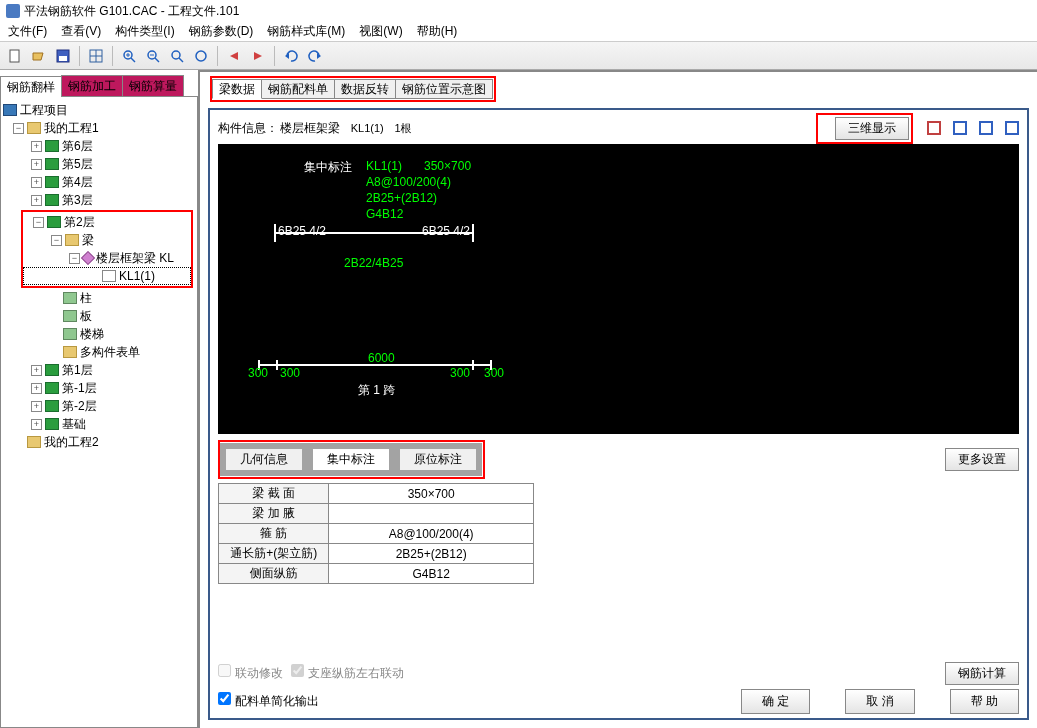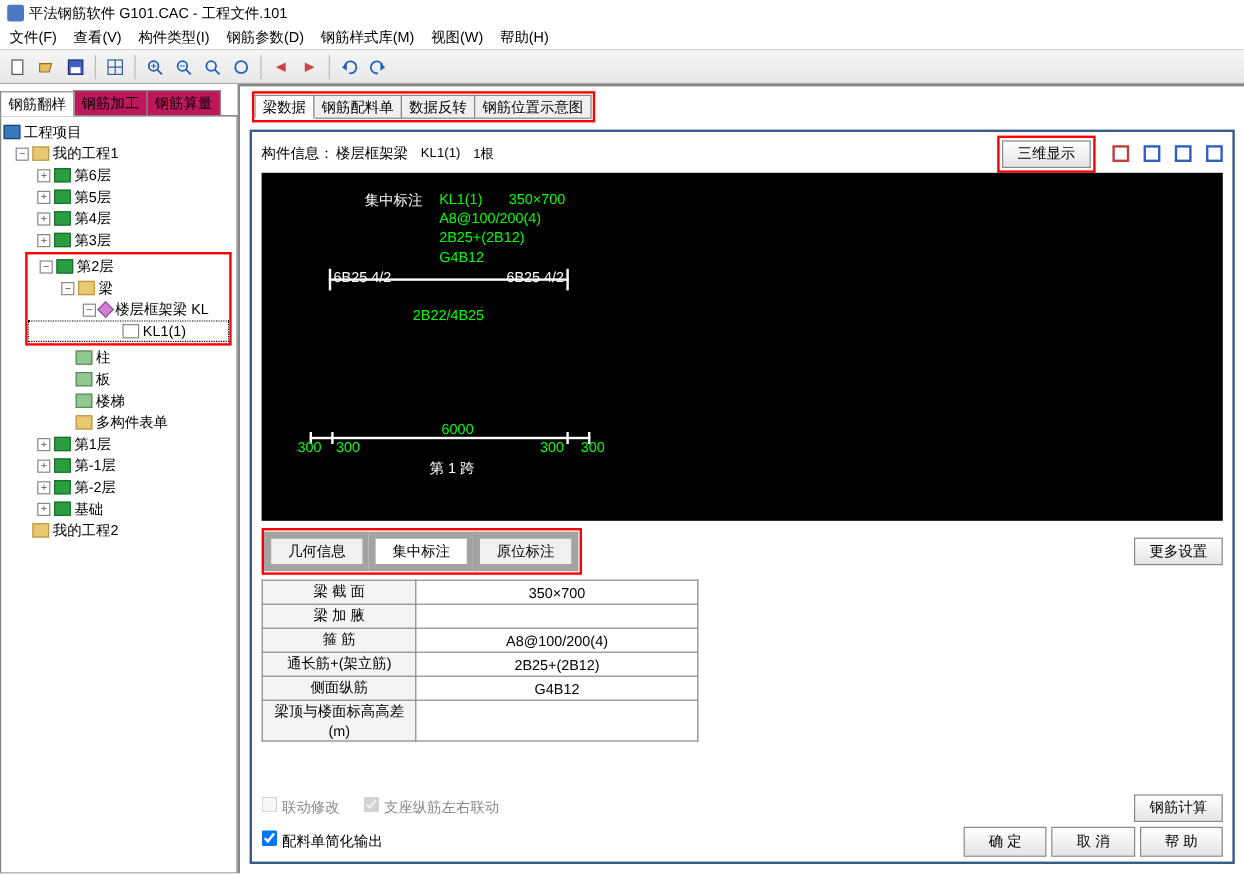--- a/index.html
+++ b/index.html
@@ -31,47 +31,47 @@
 
 .right-panel { flex: 1; display: flex; flex-direction: column; border-top: 2px solid #888; }
 .rtabs-wrap { border: 2px solid red; display: inline-flex; margin: 4px 0 0 10px; padding: 1px; width: fit-content; }
 .rtabs { display: flex; height: 20px; }
 .rtab { padding: 1px 6px; border: 1px solid #888; background: #f0f0f0; cursor: pointer; margin-left: -1px; }
 .rtab.active { background: #fff; border-bottom-color: #fff; position: relative; }
 .content-box { flex: 1; border: 2px solid #3a5a8a; margin: 6px 8px 8px 8px; background: #fff; display: flex; flex-direction: column; padding: 6px 8px; }
 .info-row { display: flex; align-items: center; justify-content: space-between; height: 24px; }
 .info-left { display: flex; gap: 2px; align-items: center; }
 .btn-3d-wrap { border: 2px solid red; padding: 2px; display: inline-block; }
-.btn { padding: 2px 12px; border: 1px solid #888; background: linear-gradient(#fff,#e4e4e4); cursor: pointer; font-size: 12px; }
+.btn { padding: 2px 12px; border: 1px solid #888; background: linear-gradient(#fff,#e4e4e4); cursor: pointer; font-size: 12px; margin-left: 15px; }
 .right-icons { display: flex; gap: 12px; }
 .ic-sq { width: 14px; height: 14px; border: 2px solid; }
 
 .canvas { background: #000; height: 290px; margin: 4px 0 6px 0; color: #fff; position: relative; font-size: 12px; }
 .canvas .grn { color: #00ff00; }
 .canvas .wht { color: #fff; }
 .cv-abs { position: absolute; }
 .beam-top { position: absolute; top: 88px; left: 56px; width: 200px; height: 2px; background: #fff; }
 .beam-top::before, .beam-top::after { content: ''; position: absolute; width: 2px; height: 18px; background: #fff; top: -8px; }
 .beam-top::before { left: 0; } .beam-top::after { right: 0; }
 .beam-bot { position: absolute; top: 220px; left: 40px; width: 234px; height: 2px; background: #fff; }
 .tick { position: absolute; width: 2px; height: 10px; background: #fff; top: -4px; }
 
 .mtabs-wrap { display: flex; align-items: center; }
 .mtabs-box { border: 2px solid red; display: inline-flex; padding: 1px; }
 .mtab { padding: 2px 14px; border: 6px solid #a3a3a3; background: #f0f0f0; cursor: pointer; margin-left: -1px; font-size: 12px; }
 .mtab.active { background: #fff; }
 .more-set { margin-left: auto; }
 
-.prop-table { border-collapse: collapse; margin-top: 4px; width: 364px; }
+.prop-table { border-collapse: collapse; margin-top: 4px; width: 316px; }
 .prop-table td { border: 1px solid #888; padding: 1px 4px; font-size: 12px; text-align: center; height: 18px; }
 .prop-table td:first-child { width: 116px; background: #f4f4f4; }
 .prop-table td:last-child { width: 212px; }
 
-.bottom-row { display: flex; align-items: center; margin-top: auto; gap: 20px; height: 22px; }
-.bottom-row2 { display: flex; align-items: center; gap: 4px; height: 22px; margin-top: 6px;}
+.bottom-row { display: flex; align-items: center; margin-top: auto; gap: 8px; height: 22px; }
+.bottom-row2 { display: flex; align-items: center; gap: 20px; height: 22px; margin-top: 6px;}
 input[type=checkbox] { margin-right: 4px; }
 .spacer { flex: 1; }
 </style>
 </head>
 <body>
 
 <div class="titlebar">
   <span class="title-icon"></span>
   <span>平法钢筋软件 G101.CAC - 工程文件.101</span>
 </div>
@@ -353,24 +353,20 @@
               <td>A8@100/200(4)</td>
             </tr>
         <tr>
               <td>通长筋+(架立筋)</td>
               <td>2B25+(2B12)</td>
             </tr>
         <tr>
               <td>侧面纵筋</td>
               <td>G4B12</td>
             </tr>
-        <tr>
-              <td>梁顶与楼面标高高差(m)</td>
-              <td></td>
-            </tr>
       </tbody>
         </table>
 
       <div class="bottom-row">
         <label style="color:#888"><input type="checkbox" disabled="" style=""><span>联动修改</span></label>
         <label style="color:#888"><input type="checkbox" checked="" disabled="" style=""><span>支座纵筋左右联动</span></label>
         <div class="spacer"></div>
         <button class="btn">钢筋计算</button>
       </div>
       <div class="bottom-row2">

